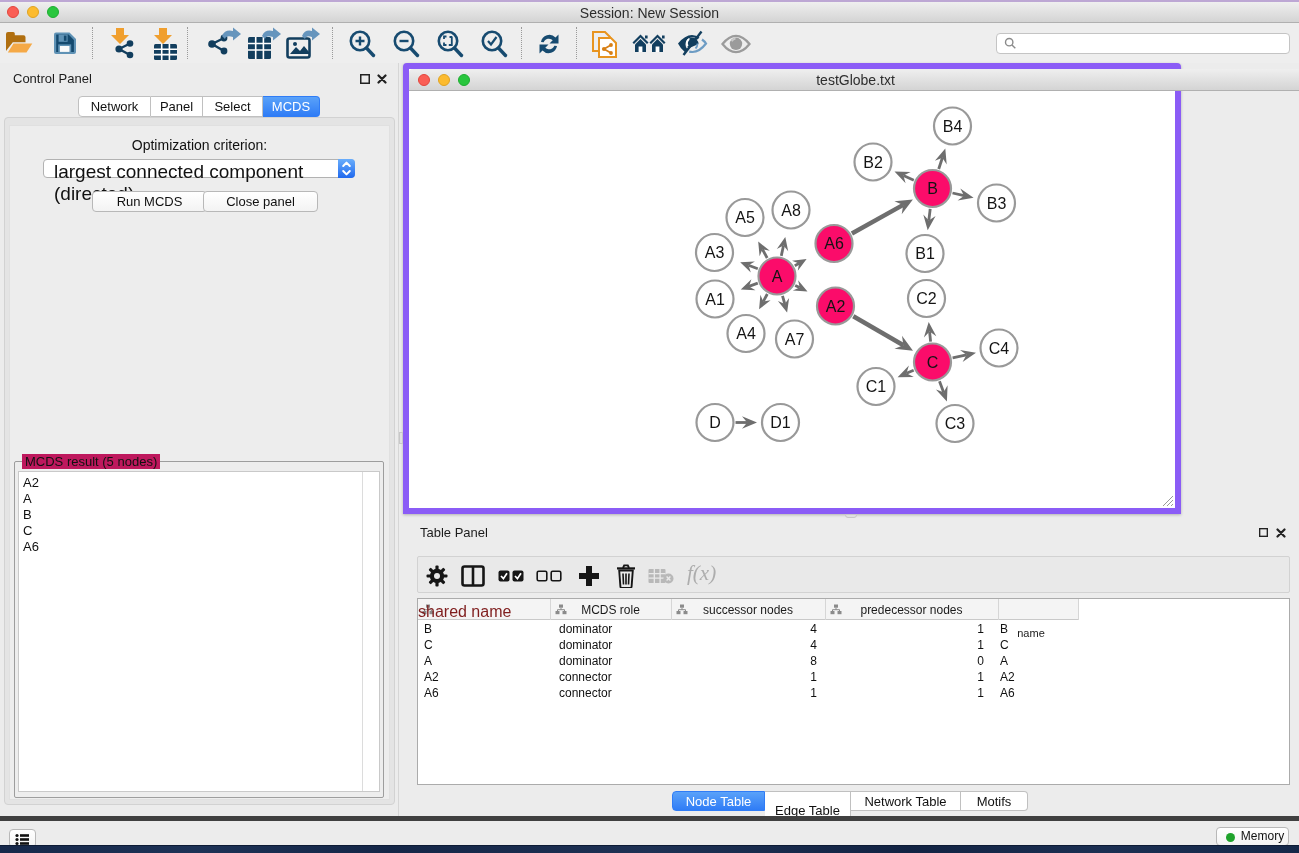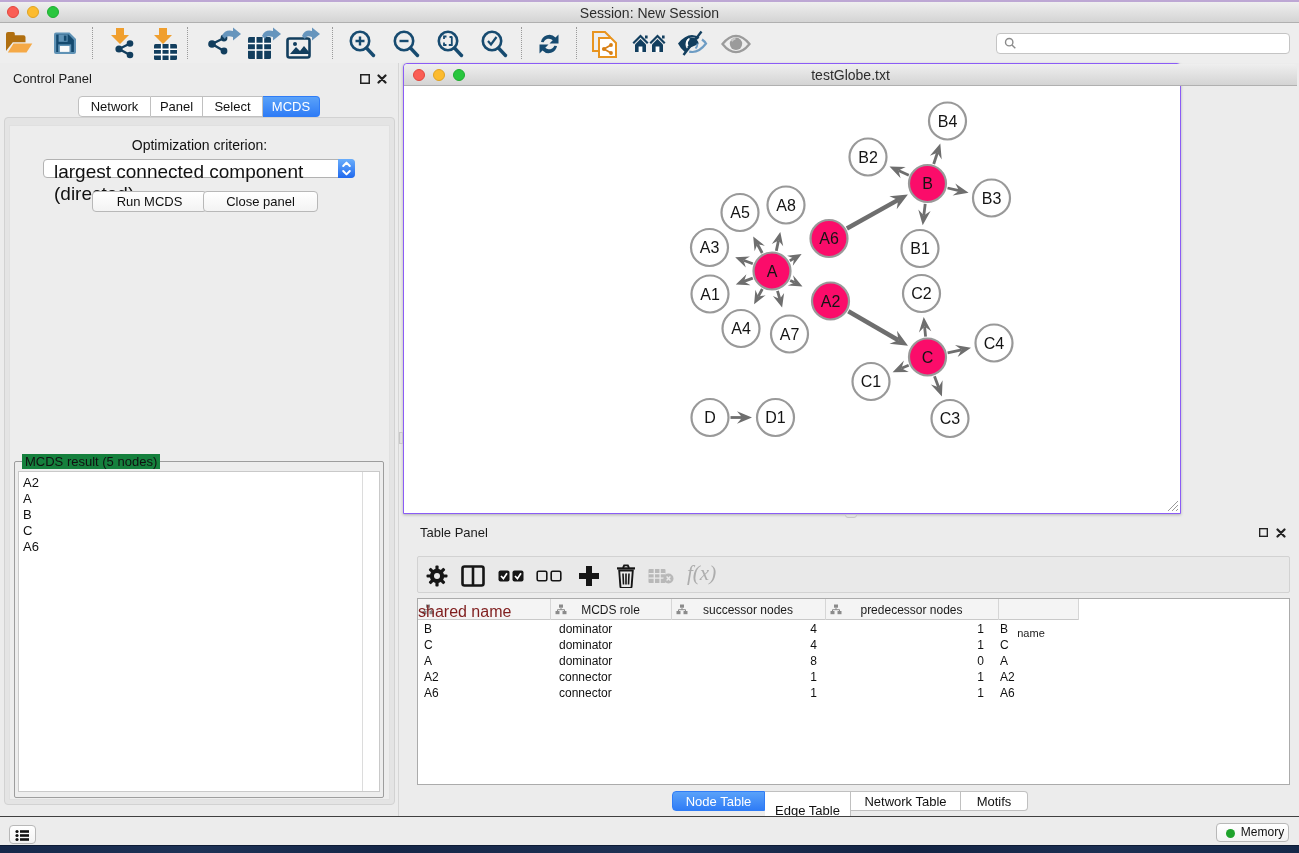--- a/index.html
+++ b/index.html
@@ -185,28 +185,28 @@
     <div class="abs" style="right:-1px;top:-1px;width:17px;height:19px;background:linear-gradient(#6aaefc,#2069ee);border-radius:0 4px 4px 0;">
       <svg width="17" height="19" viewBox="0 0 17 19">
         <path d="M5.2 7 L8.5 3.6 L11.8 7 M5.2 12 L8.5 15.4 L11.8 12" stroke="#fff" stroke-width="2" fill="none" stroke-linecap="round" stroke-linejoin="round"></path>
       </svg>
     </div>
   </div>
   <div class="btn abs" style="left:92px;top:128px;width:115px;height:21px;line-height:19px;">Run MCDS</div>
   <div class="btn abs" style="left:203px;top:128px;width:115px;height:21px;line-height:19px;">Close panel</div>
 
   <div class="abs" style="left:14px;top:398px;width:370px;height:337px;border:1px solid #9d9d9d;border-radius:2px;"></div>
-  <div class="abs" style="left:22px;top:391px;background:#15803d;padding:0 3px;font-size:13px;color:#111;">MCDS result (5 nodes)</div>
+  <div class="abs" style="left:22px;top:391px;background:#be185d;padding:0 3px;font-size:13px;color:#111;">MCDS result (5 nodes)</div>
   <div class="abs" style="left:18px;top:408px;width:362px;height:321px;background:#fff;border:1px solid #c9c9c9;">
     <div class="abs" style="right:16px;top:0;height:100%;border-left:1px solid #dcdcdc;"></div>
     <div style="font-size:13px;color:#111;padding:3px 0 0 4px;line-height:16px;">A2<br>A<br>B<br>C<br>A6</div>
   </div>
 </div>
 
-<div class="abs" style="left:403px;top:63px;width:778px;height:451px;background:#fff;border:1px solid #8b5cf6;border-radius:4px 4px 0 0;box-shadow:0 1px 3px rgba(0,0,0,0.25);">
+<div class="abs" style="left:403px;top:63px;width:778px;height:451px;background:#fff;border:6px solid #8b5cf6;border-radius:4px 4px 0 0;box-shadow:0 1px 3px rgba(0,0,0,0.25);">
   <div class="titlebar abs" style="left:0;top:0;width:893px;height:22px;border-radius:4px 4px 0 0;">
     <div class="tl" style="left:9px;top:5px;background:#fa5e55;border:0.5px solid #e2463d;"></div>
     <div class="tl" style="left:29px;top:5px;background:#fcbb2f;border:0.5px solid #e0a321;"></div>
     <div class="tl" style="left:49px;top:5px;background:#29c63e;border:0.5px solid #1ead31;"></div>
     <div class="abs" style="left:0;right:0;top:3px;text-align:center;font-size:14px;color:#2d2d2d;">testGlobe.txt</div>
   </div>
   <div class="abs" style="left:0;top:22px;width:893px;height:428px;">
 <svg width="893" height="428" viewBox="0 0 893 428" font-family="Liberation Sans, sans-serif">
         <line x1="348.8" y1="192.1" x2="340" y2="195.4" stroke="#6e6e6e" stroke-width="2.8"></line>
         <polygon points="331.8,198.4 342.4,188.3 340,195.4 346.5,199.2" fill="#6e6e6e"></polygon>
@@ -427,21 +427,21 @@
       <div class="abs" style="left:582px;top:87px;font-size:12px;color:#111;">A6</div>
 
   </div>
 
   <div class="tab tabsel" style="left:269px;top:271px;width:93px;height:20px;border-radius:4px 0 0 4px;">Node Table</div>
   <div class="tab" style="left:362px;top:271px;width:86px;height:38px;border-left:none;">Edge Table</div>
   <div class="tab" style="left:448px;top:271px;width:110px;height:20px;border-left:none;">Network Table</div>
   <div class="tab" style="left:558px;top:271px;width:67px;height:20px;border-left:none;border-radius:0 4px 4px 0;">Motifs</div>
 </div>
 
-<div class="abs" style="left:0;top:816px;width:1299px;height:29px;background:#ececec;border-top:1px solid #404040;">
+<div class="abs" style="left:0;top:816px;width:1299px;height:29px;background:#ececec;border-top:5px solid #404040;">
   <div class="btn abs" style="left:9px;top:8px;width:27px;height:19px;">
     <svg width="15" height="13" viewBox="0 0 15 13" style="margin-top:3px;">
       <circle cx="2" cy="2.5" r="1.6" fill="#111"></circle>
         <circle cx="2" cy="6.5" r="1.6" fill="#111"></circle>
         <circle cx="2" cy="10.5" r="1.6" fill="#111"></circle>
       <rect x="5" y="1.2" width="9" height="2.6" fill="#111"></rect>
         <rect x="5" y="5.2" width="9" height="2.6" fill="#111"></rect>
         <rect x="5" y="9.2" width="9" height="2.6" fill="#111"></rect>
     </svg>
   </div>

